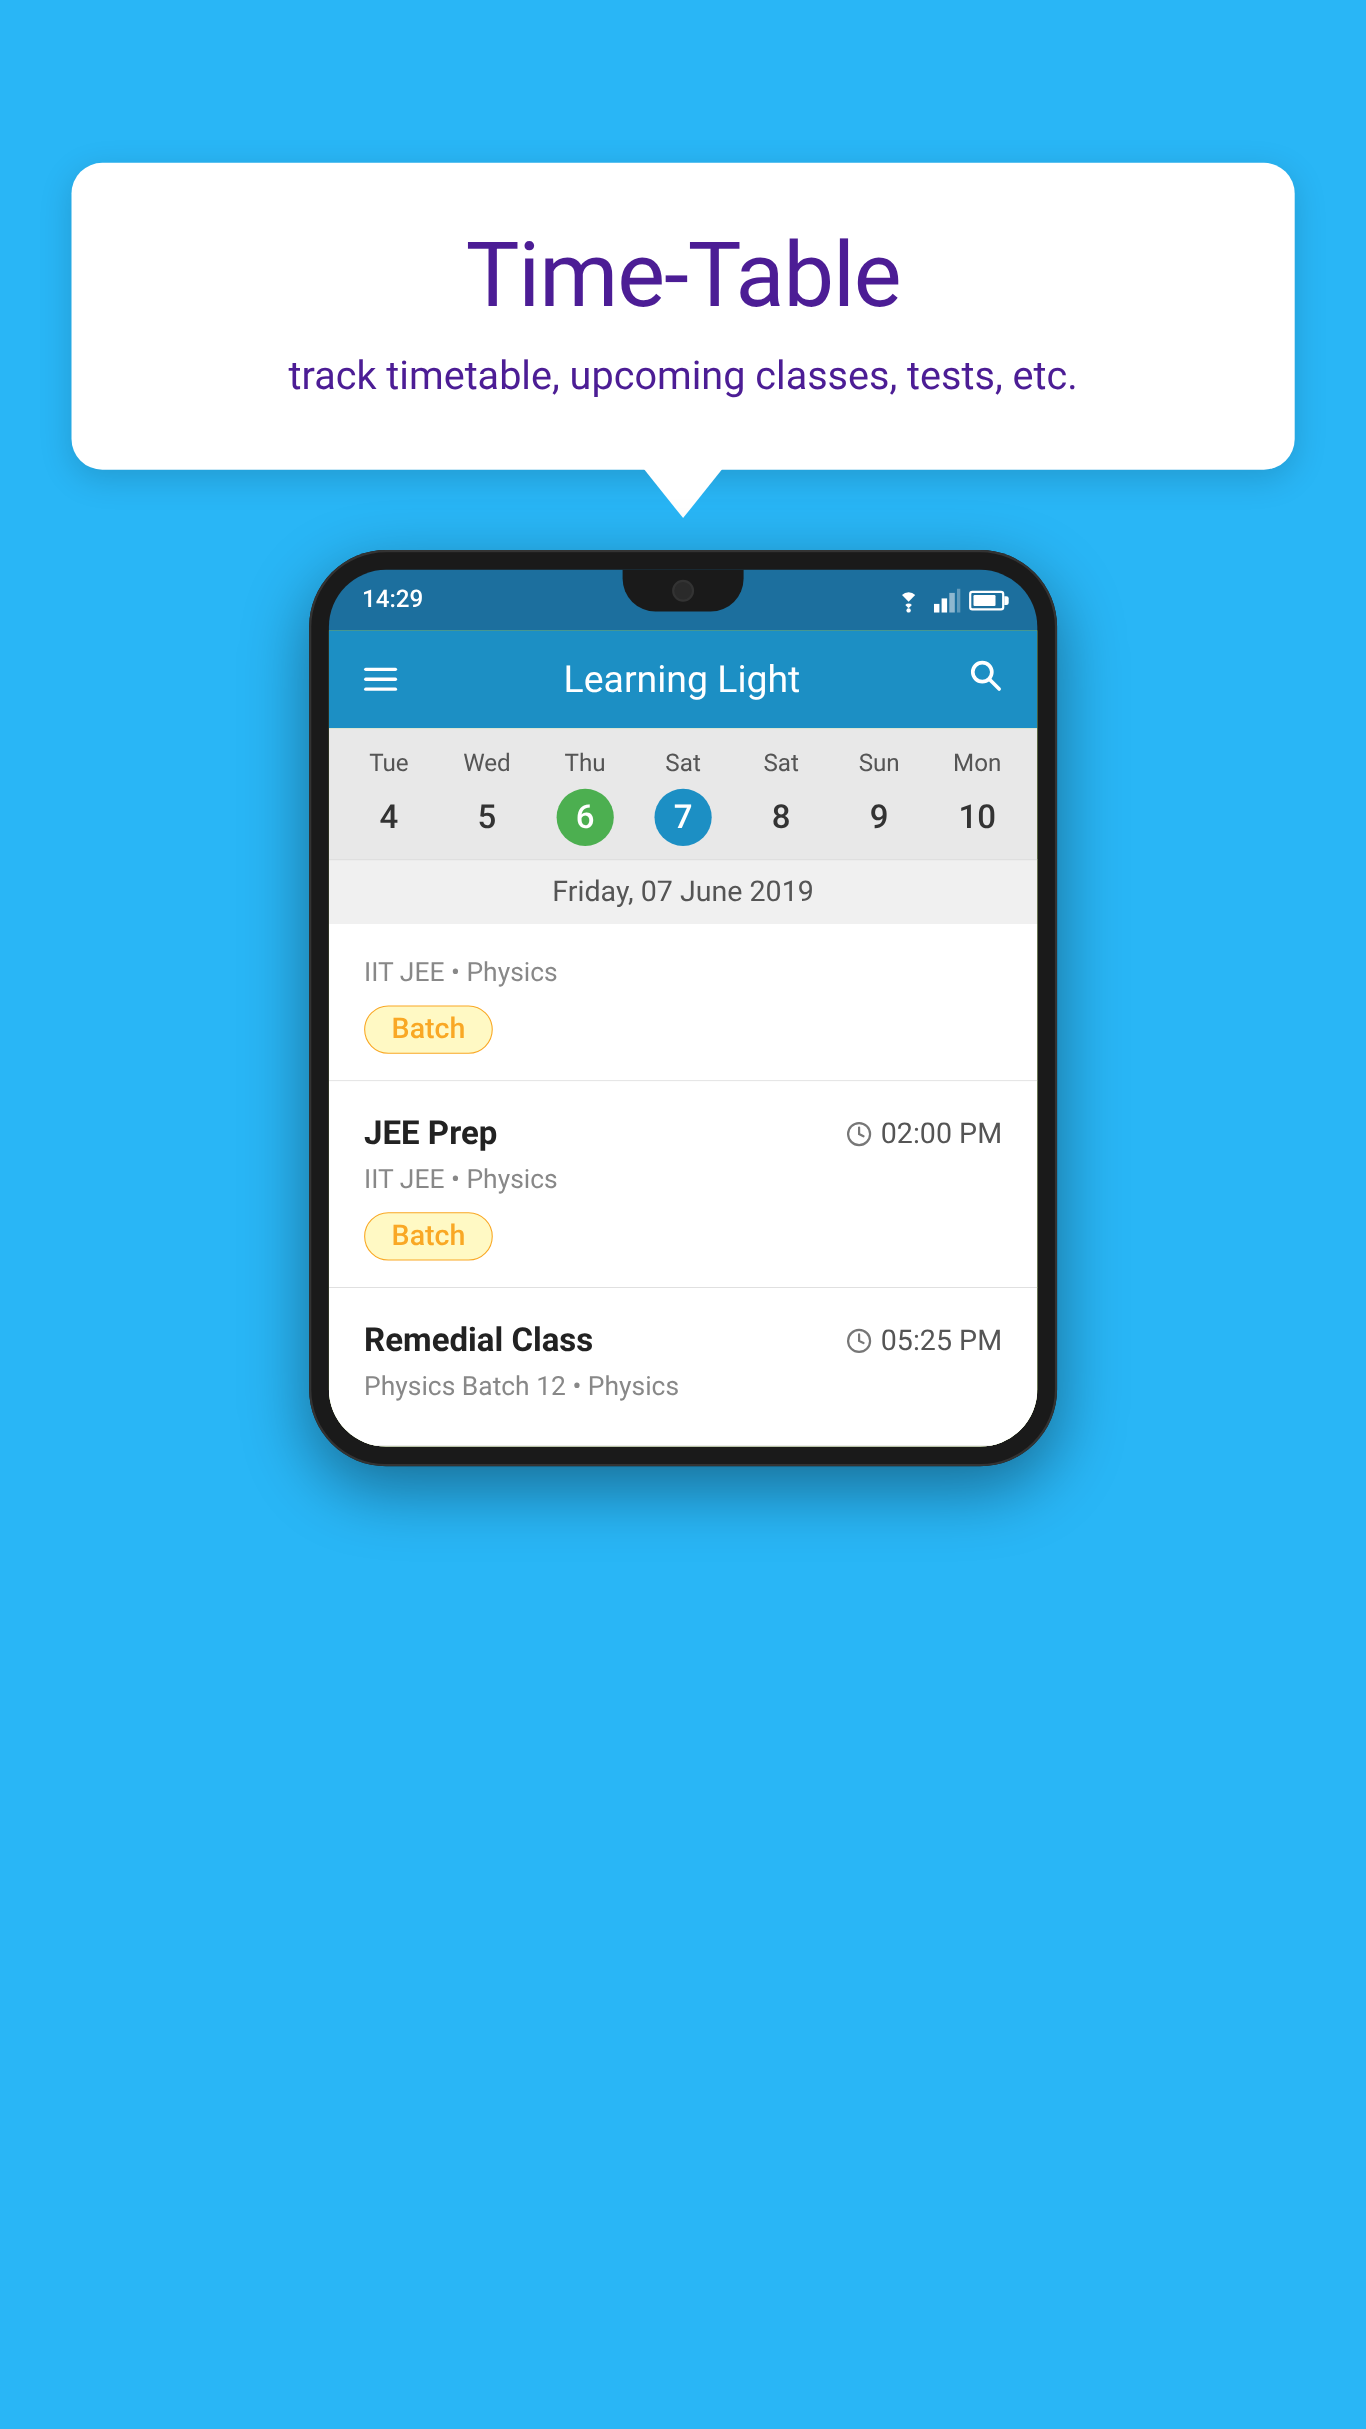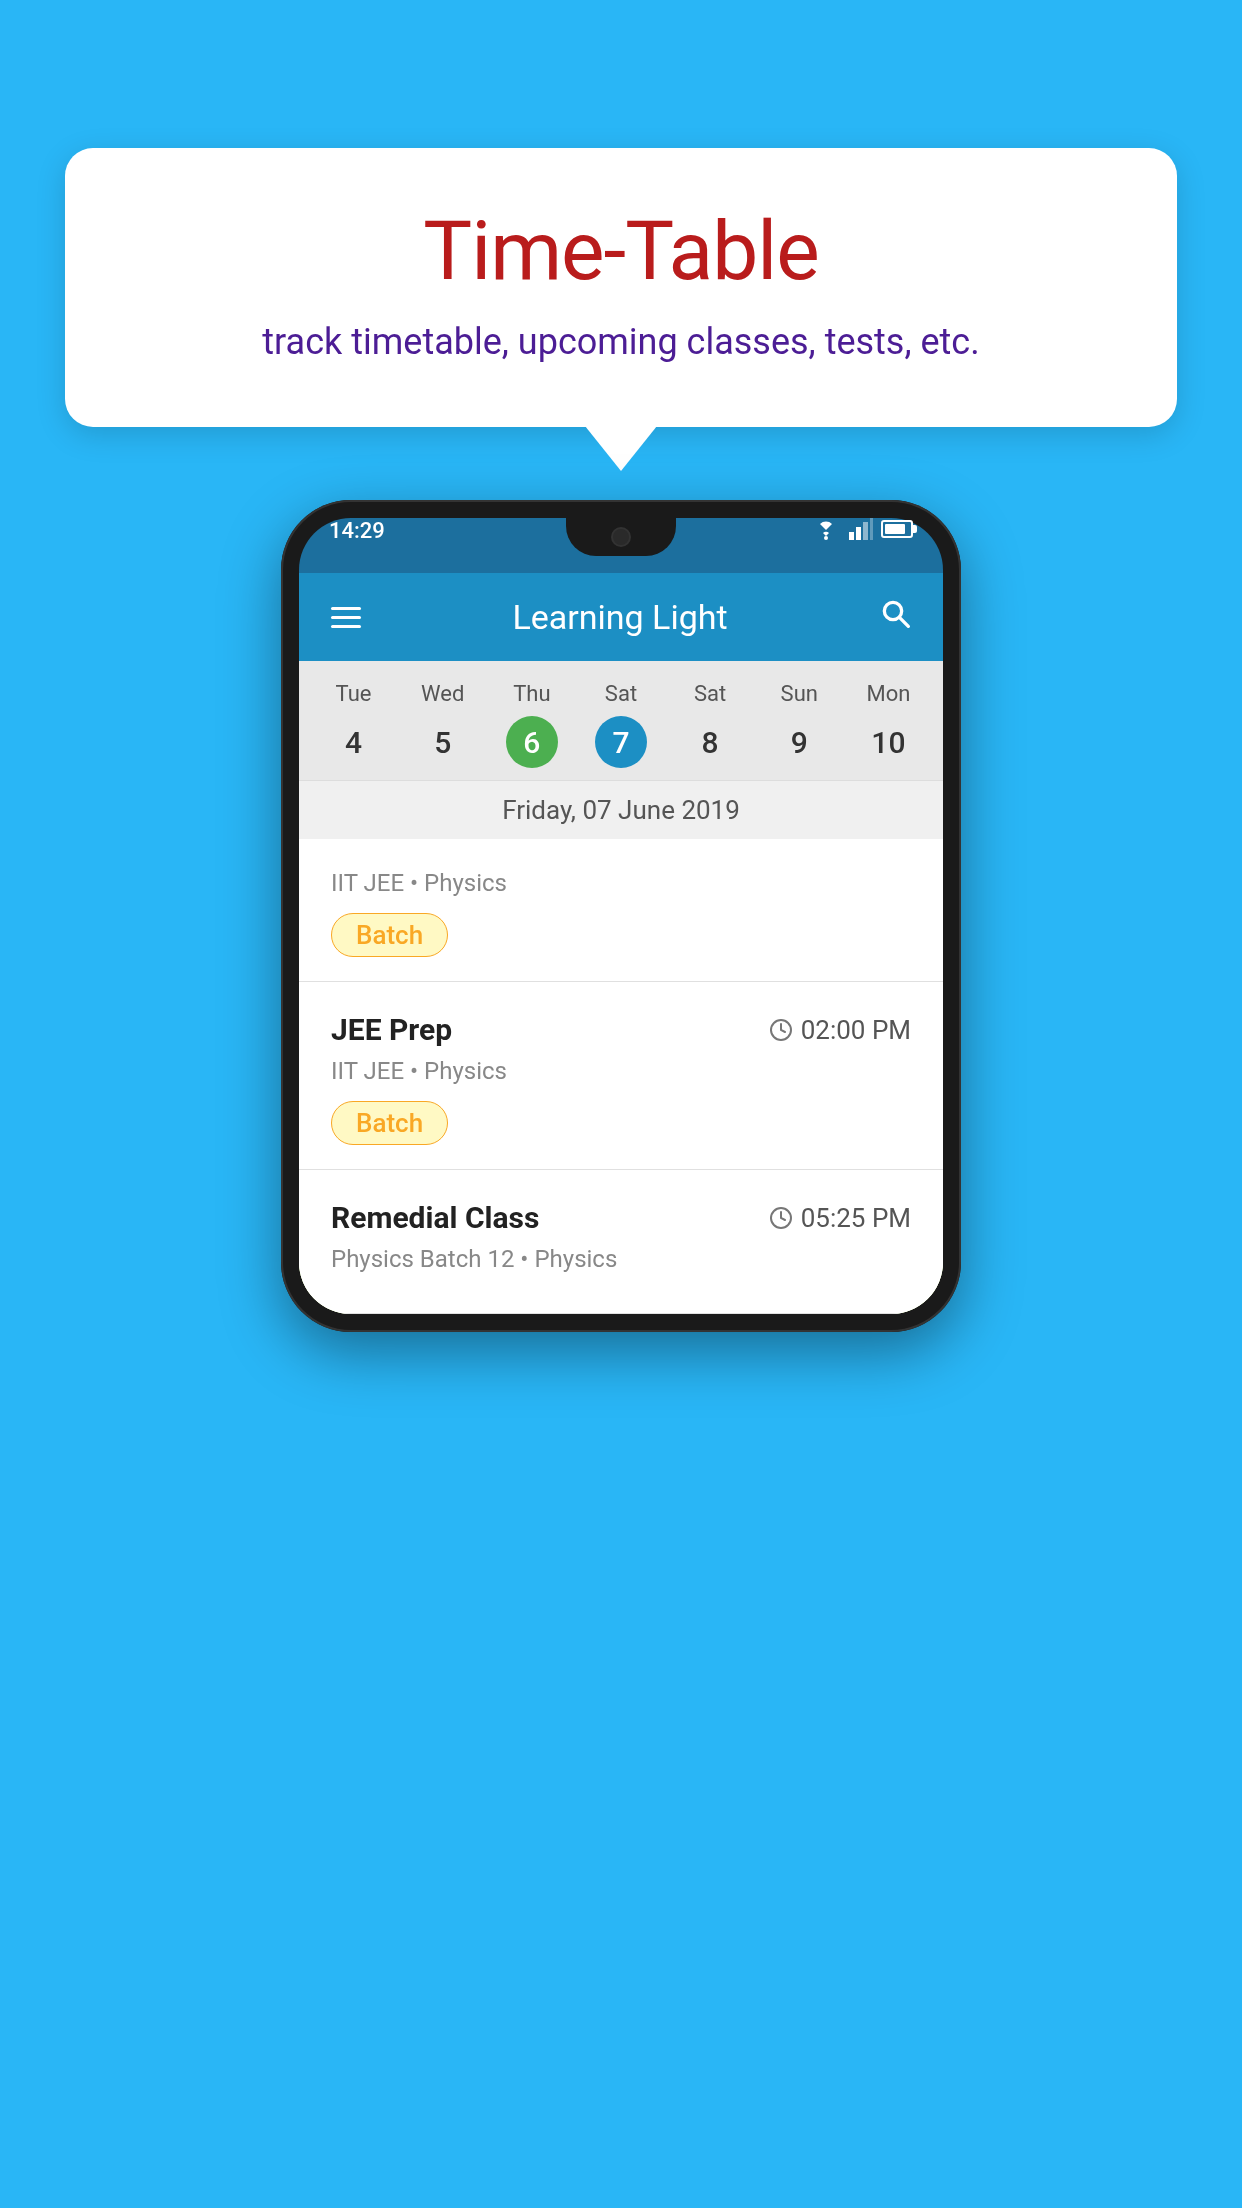--- a/index.html
+++ b/index.html
@@ -35,21 +35,21 @@
       transform: translateX(-50%);
       width: 0;
       height: 0;
       border-left: 40px solid transparent;
       border-right: 40px solid transparent;
       border-top: 50px solid white;
     }
 
     .tooltip-title {
       font-size: 82px;
-      color: #b91c1c;
+      color: #4c1d95;
       font-weight: 400;
       letter-spacing: -1px;
       margin-bottom: 18px;
     }
 
     .tooltip-subtitle {
       font-size: 36px;
       color: #4c1d95;
       font-weight: 400;
       line-height: 1.4;
@@ -68,21 +68,21 @@
       box-shadow: 0 20px 60px rgba(0,0,0,0.4), inset 0 0 0 2px #333;
     }
 
     
     .phone-notch-area {
       position: relative;
       height: 55px;
       background: #1c6f9e;
       border-radius: 52px 52px 0 0;
       display: flex;
-      align-items: flex-start;
+      align-items: center;
       justify-content: space-between;
       padding: 0 30px;
     }
 
     .phone-notch {
       position: absolute;
       top: 0;
       left: 50%;
       transform: translateX(-50%);
       width: 110px;

